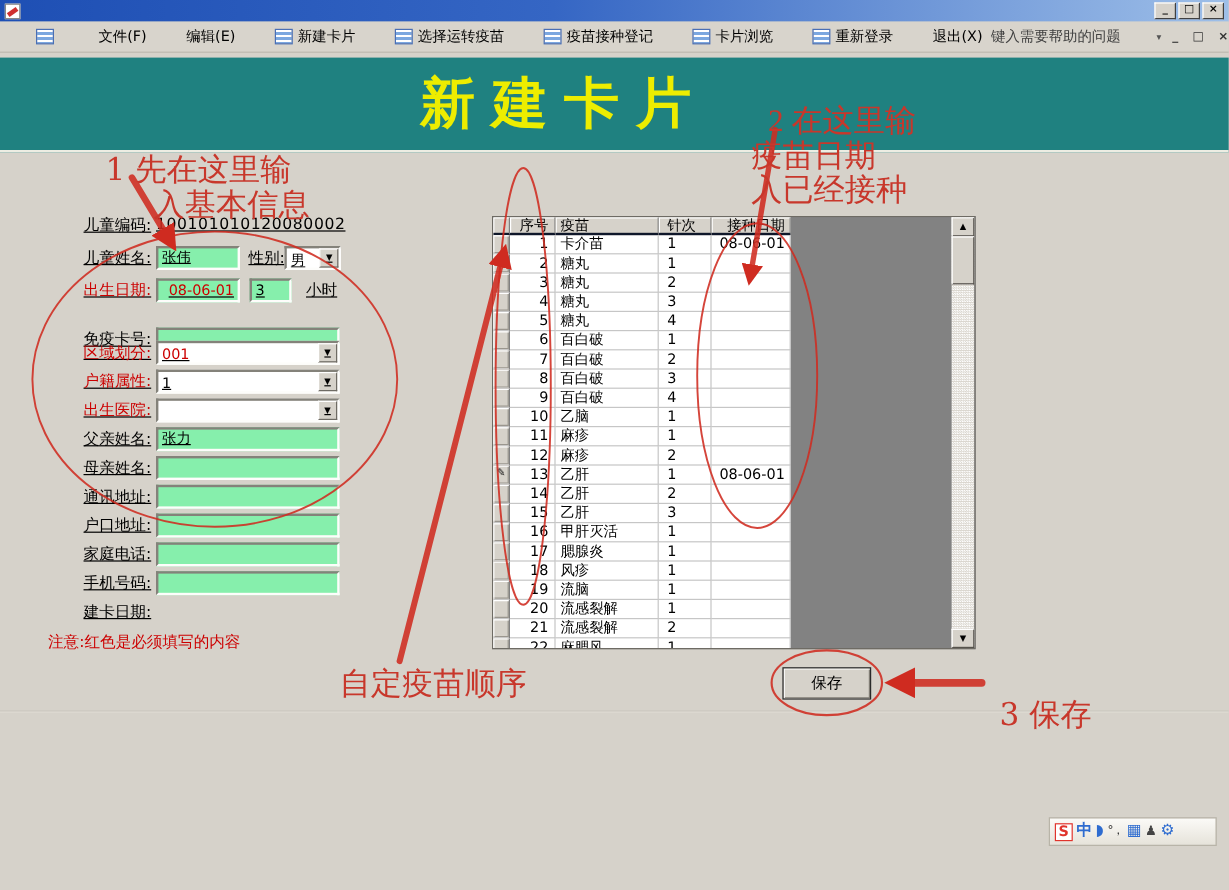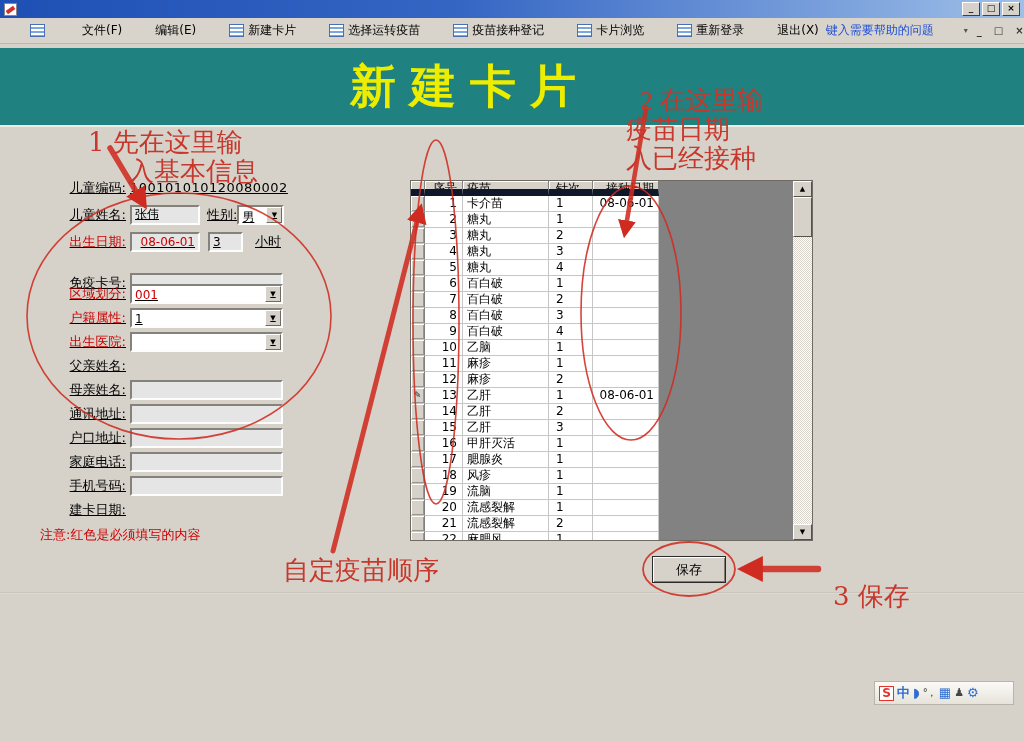--- a/index.html
+++ b/index.html
@@ -20,58 +20,58 @@
     border-color:#ffffff #404040 #404040 #ffffff; font-size:9px; line-height:11px;
     text-align:center; color:#000; font-weight:bold; }
 
   
   .menubar { position:absolute; left:0; top:18px; width:1024px; height:26px;
     background:#D8D4CC; border-bottom:1px solid #BDB9B0; display:flex; align-items:center; padding:0 4px; }
   .mitem { display:flex; align-items:center; gap:4px; padding:2px 7px; white-space:nowrap; cursor:default;margin-left:19px; }
   .win-icon { display:inline-block; width:15px; height:13px; border:1px solid #4A6FB5;
     background:repeating-linear-gradient(180deg,#ffffff 0 2px,#7BA7E0 2px 4px); }
   .help-area { margin-left:auto; display:flex; align-items:center; gap:6px; padding-right:4px; }
-  .help-text { color:#1d4ed8; width:132px; font-size:12px; }
+  .help-text { color:#404040; width:132px; font-size:12px; }
   .help-arrow { color:#555; font-size:8px; }
   .mdi-btn { color:#333; font-size:10px; font-weight:bold; padding:0 3px; }
 
   
   .banner { position:absolute; left:0; top:48px; width:1024px; height:79px;
     background:#1F8180; border-bottom:2px solid #EDEDE3; }
   .banner .btitle { position:absolute; left:0; right:84px; top:8px; text-align:center;
     font-family:"DejaVu Serif","Liberation Serif",serif; font-size:46px; font-weight:bold;
     color:#EDED00; letter-spacing:14px; }
 
   
   .frow { position:absolute; display:flex; align-items:center; height:21px; left:36px;text-decoration:underline; }
   .flabel { width:90px; text-align:right; margin-right:4px; font-size:13px; white-space:nowrap; }
   .req { color:#CC0000; }
   .tin { height:20px; border:2px solid; border-color:#84827A #FDFDFB #FDFDFB #84827A;
-    background:#e5e5e5; font-family:inherit; font-size:12px; padding:0 3px; width:153px; outline:none; }
+    background:#86efac; font-family:inherit; font-size:12px; padding:0 3px; width:153px; outline:none; }
   .tin.small { width:70px; }
   .tin.hour { width:35px; margin-left:8px; }
   .tin.redval { color:#CC0000; text-align:right; }
   .inline-label { margin-left:7px; font-size:13px; white-space:nowrap; }
   .unit-label { margin-left:12px; font-size:13px; }
   .combo { width:153px; height:20px; border:2px solid; border-color:#84827A #FDFDFB #FDFDFB #84827A;
     background:#fff; display:flex; align-items:stretch; }
   .combo.small { width:47px; }
   .combo .ctxt { flex:1; padding:2px 3px; font-size:12px; overflow:hidden; white-space:nowrap; }
   .combo .cbtn { width:16px; background:#D6D2CA; border:1px solid;
     border-color:#FFFFFF #6E6B64 #6E6B64 #FFFFFF; font-size:7px; color:#000;
     display:flex; align-items:center; justify-content:center; }
   .code-value { font-size:13px; letter-spacing:.5px; }
   .form-note { position:absolute; left:40px; top:526px; color:#CC0000; font-size:13px; }
 
   
   .table-wrap { position:absolute; left:410px; top:180px; width:403px; height:361px;
     border:1px solid #6E6B64; background:#828282; display:flex; overflow:hidden; }
   .grid { width:248px; background:#fff; overflow:hidden; }
   .g-header { display:flex; height:15px; }
-  .hc { background:#D6D2CA; border-right:1px solid #808080; border-bottom:7px solid #0f172a;
+  .hc { background:#D6D2CA; border-right:1px solid #808080; border-bottom:2px solid #0f172a;
     box-shadow:inset 1px 1px 0 #fff; font-size:12px; text-align:center; line-height:14px; overflow:hidden; white-space:nowrap;}
   .g-row { display:flex; height:16px; background:#fff; }
   .dc { border-right:1px solid #C6C6C6; border-bottom:1px solid #C6C6C6; font-size:12px;
     line-height:15px; overflow:hidden; white-space:nowrap; }
   .sel { width:14px; }
   .dc.sel { background:#D6D2CA; border-right:1px solid #808080;
     box-shadow:inset 1px 1px 0 #fff, inset -1px -1px 0 #9a968e; font-size:9px; line-height:14px; text-align:center; color:#222;}
   .c-no  { width:38px; text-align:right; padding-right:5px; }
   .c-vac { width:86px; padding-left:4px; text-align:left; }
   .c-dose{ width:44px; padding-left:7px; text-align:left; }
@@ -229,20 +229,21 @@
 <div class="frow" style="top:331px">
   <span class="flabel req">出生医院:</span>
   <div class="combo">
     <span class="ctxt"></span>
     <span class="cbtn">▼</span>
   </div>
 </div>
 
 <div class="frow" style="top:355px">
   <span class="flabel">父亲姓名:</span>
+  <input class="tin" value="张力" style="">
 </div>
 
 <div class="frow" style="top:379px">
   <span class="flabel">母亲姓名:</span>
   <input class="tin" value="" style="">
 </div>
 
 <div class="frow" style="top:403px">
   <span class="flabel">通讯地址:</span>
   <input class="tin" value="" style="">

